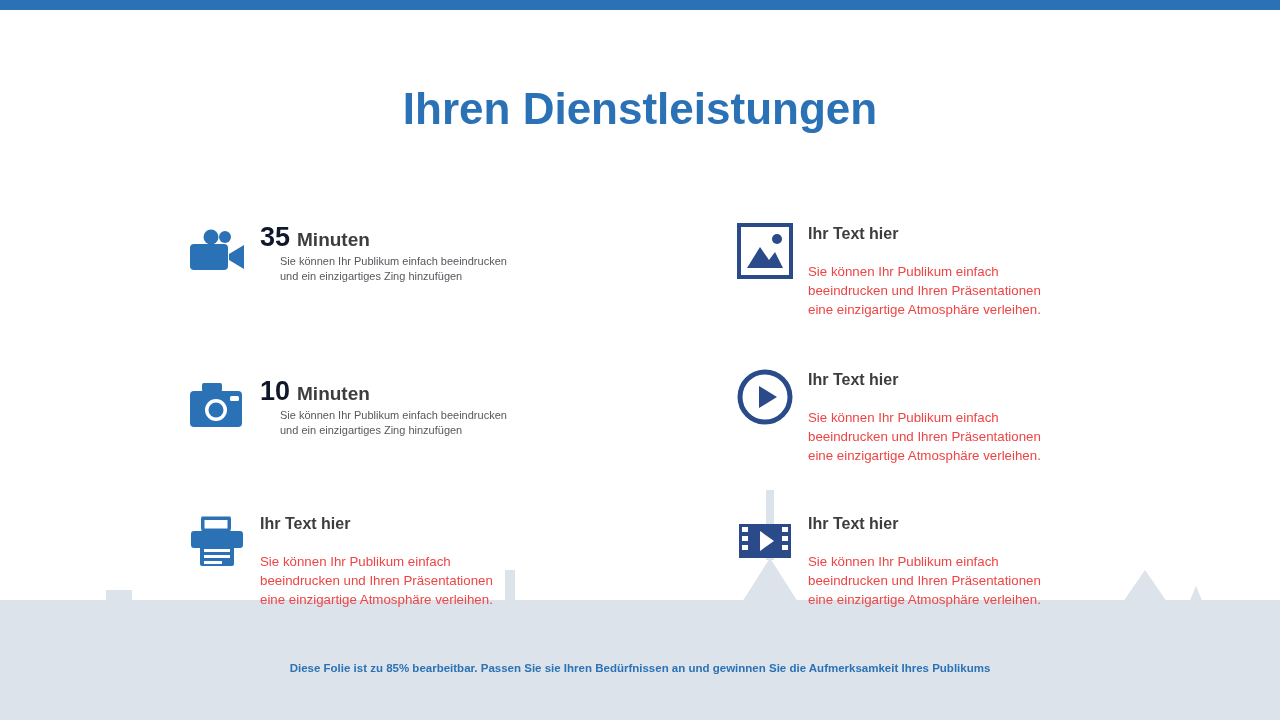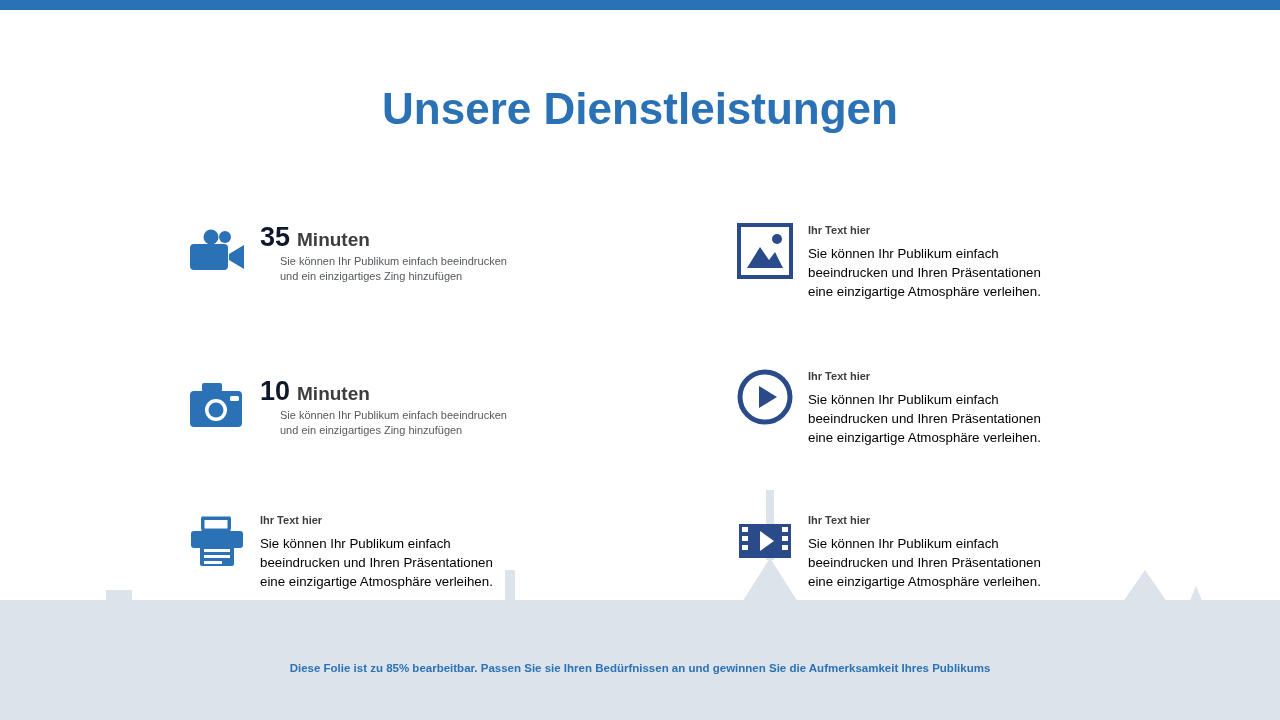--- a/index.html
+++ b/index.html
@@ -84,38 +84,38 @@
   }
   .head-unit {
     font-size: 19px;
     font-weight: bold;
     color: #3d3d3d;
     display: inline-block;
     margin-left: 7px;
     vertical-align: baseline;
   }
   .head-text {
-    font-size: 11px;
+    font-size: 16px;
     font-weight: bold;
     color: #3d3d3d;
     line-height: 1.2;
   }
   .body-small {
     font-size: 11px;
     color: #55585c;
     line-height: 1.35;
     margin-top: 3px;
     max-width: 230px;
     margin-left: 20px;
   }
   .body-med {
     font-size: 13.3px;
-    color: #000000;
+    color: #ef4444;
     line-height: 1.42;
-    margin-top: 8px;
+    margin-top: 20px;
     max-width: 250px;
   }
   
   #item-1 { top: 222px; left: 188px; }
   #item-2 { top: 376px; left: 188px; }
   #item-3 { top: 512px; left: 188px; }
   #item-4 { top: 222px; left: 736px; }
   #item-5 { top: 368px; left: 736px; }
   #item-6 { top: 512px; left: 736px; }
 </style>
@@ -158,21 +158,21 @@
       <rect x="1084" y="206" width="32" height="84"></rect>
       <rect x="1116" y="182" width="58" height="108"></rect>
       <path d="M1116 182 L1145 140 L1174 182 Z"></path>
       <rect x="1178" y="200" width="36" height="90"></rect>
       <path d="M1178 200 L1196 156 L1214 200 Z"></path>
       <rect x="1214" y="210" width="48" height="80"></rect>
       <rect x="1262" y="190" width="18" height="100"></rect>
     </g>
   </svg>
 
-  <div class="title">Unsere Dienstleistungen</div>
+  <div class="title">Ihren Dienstleistungen</div>
 
   <div class="item" id="item-1">
     <span class="icon-wrap">
       <svg width="58" height="46" viewBox="0 0 58 46">
         <circle cx="23" cy="9" r="7.5" fill="#2a72b5"></circle>
         <circle cx="37" cy="9" r="6" fill="#2a72b5"></circle>
         <rect x="2" y="16" width="38" height="26" rx="4" fill="#2a72b5"></rect>
         <path d="M41 26 L56 17 L56 41 L41 32 Z" fill="#2a72b5"></path>
       </svg>
     </span>

